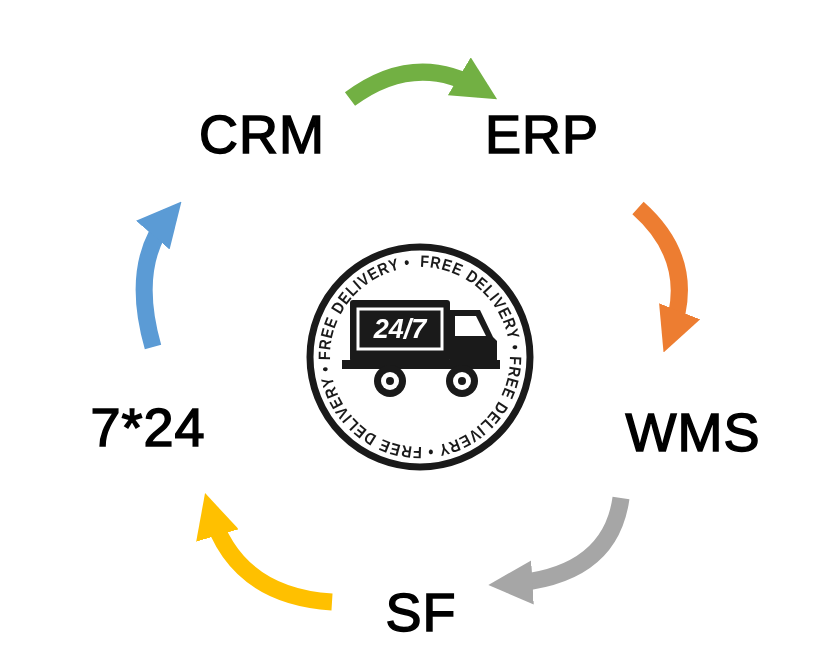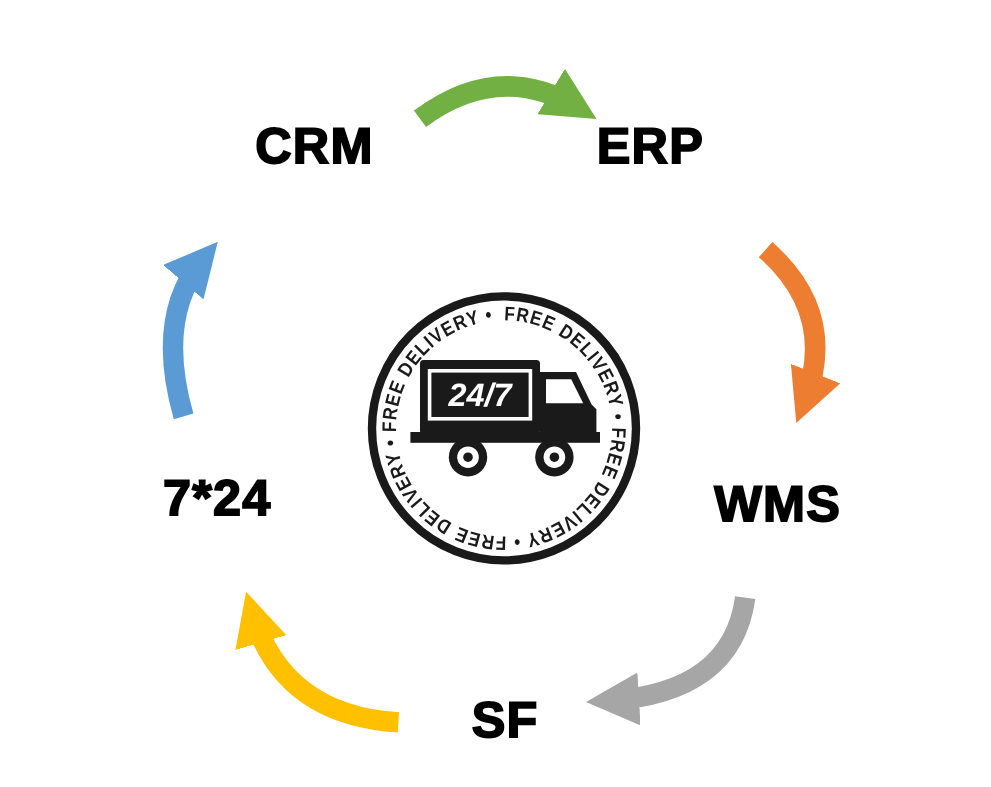--- a/index.html
+++ b/index.html
@@ -17,25 +17,26 @@
   }
   #diagram-svg {
     position: absolute;
     left: 0;
     top: 0;
   }
   .node-label {
     position: absolute;
     transform: translate(-50%, -50%);
     font-family: "Liberation Sans", sans-serif;
-    font-weight: bold;
-    font-size: 42px;
+    font-weight: normal;
+    font-size: 54px;
     color: #000000;
     letter-spacing: 1px;
     white-space: nowrap;
+    margin-top: 12px;
     -webkit-text-stroke: 1.5px #000000;
   }
   .arrow-path {
     fill: none;
     stroke-width: 17;
     stroke-linecap: butt;
   }
   .ring-text {
     font-family: "Liberation Sans", sans-serif;
     font-weight: bold;
@@ -113,19 +114,19 @@
         <circle cx="462" cy="381" r="9" fill="#ffffff"></circle>
         <circle cx="462" cy="381" r="4" fill="#1a1a1a"></circle>
       </g>
     </g>
   </svg>
 
   <div class="node-label" style="left:262px; top:122px;">CRM</div>
 
   <div class="node-label" style="left:542px; top:122px;">ERP</div>
 
-  <div class="node-label" style="left:648px; top:420px;">WMS</div>
+  <div class="node-label" style="left:693px; top:420px;">WMS</div>
 
   <div class="node-label" style="left:421px; top:600px;">SF</div>
 
-  <div class="node-label" style="left:181px; top:415px;">7*24</div>
+  <div class="node-label" style="left:148px; top:415px;">7*24</div>
 
 </div>
 
 </body></html>

